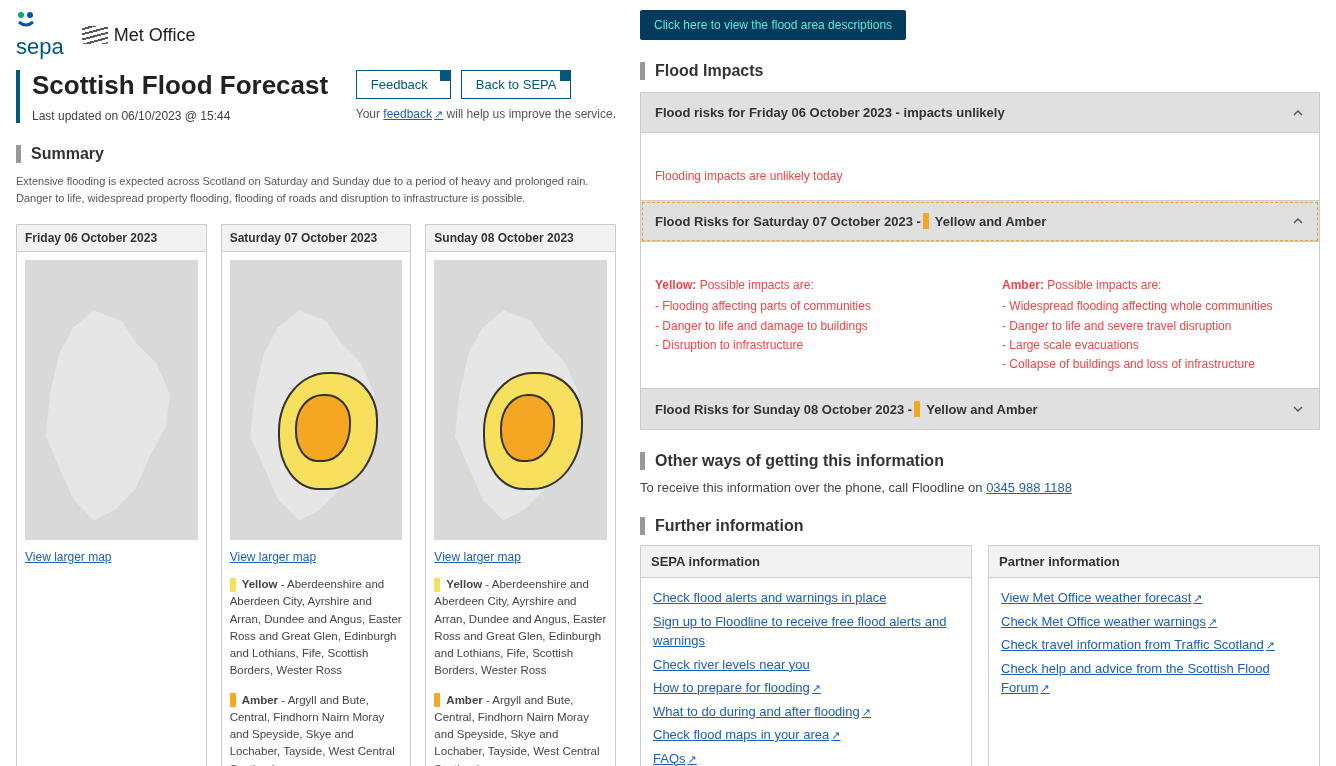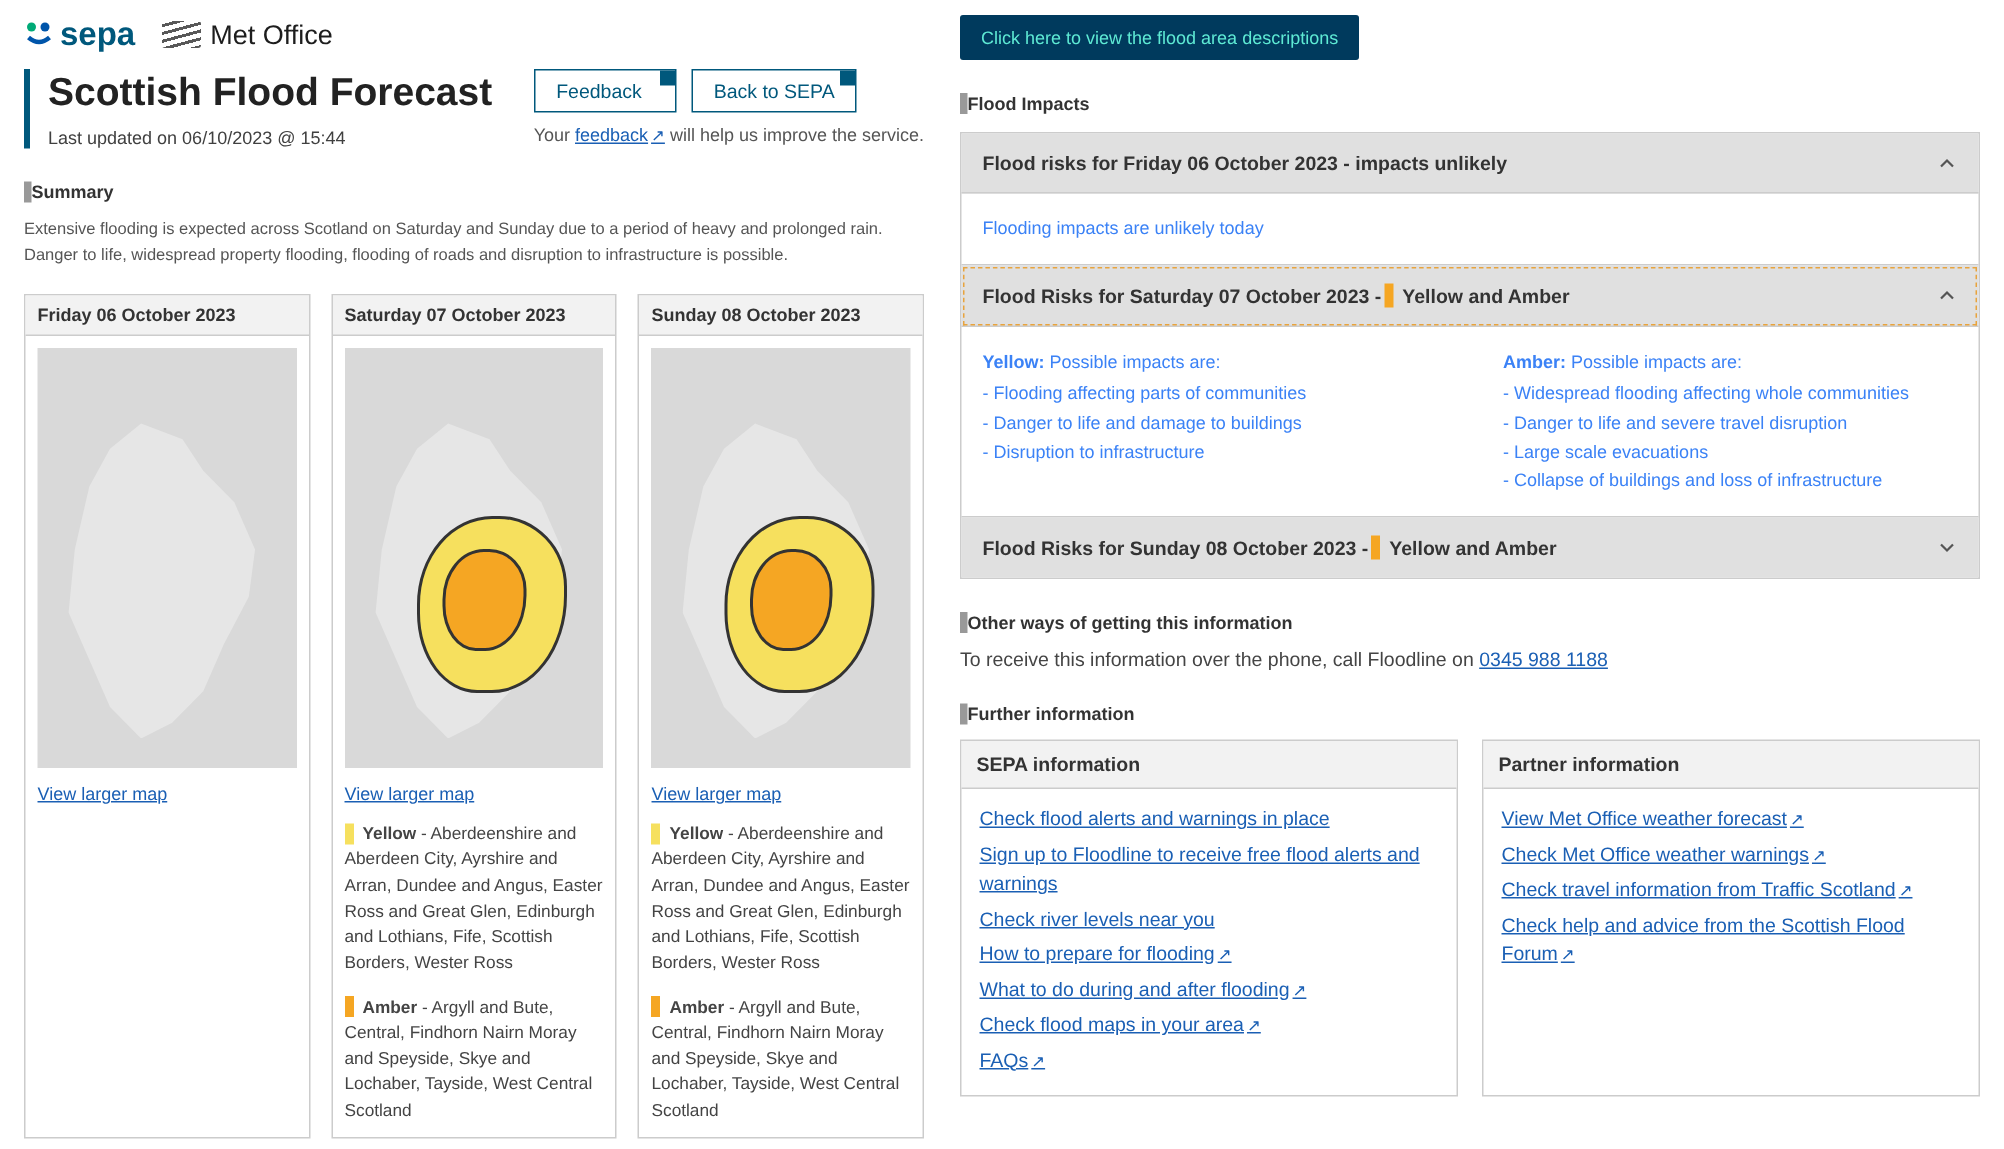--- a/index.html
+++ b/index.html
@@ -2,37 +2,37 @@
 <html><head>
 <meta charset="utf-8">
 <style>
   * { box-sizing: border-box; margin: 0; padding: 0; }
   body { font-family: Arial, Helvetica, sans-serif; font-size: 13px; color: #333; background: #fff; }
   .page { display: flex; width: 1336px; padding: 10px 16px; gap: 24px; }
   .left-col { width: 600px; flex-shrink: 0; }
   .right-col { flex: 1; }
 
   .logos { display: flex; align-items: center; gap: 18px; margin-bottom: 10px; }
-  .logo-sepa { font-size: 22px; font-weight: 700; color: #00587c; display: flex; align-items: center; gap: 4px; }
+  .logo-sepa { font-size: 22px; font-weight: 400; color: #00587c; display: flex; gap: 4px; flex-direction: column; }
   .logo-sepa-icon { width: 20px; height: 20px; position: relative; }
   .logo-met { font-size: 18px; font-weight: 500; color: #1d1d1d; display: flex; align-items: center; gap: 6px; }
   .logo-met-icon { width: 26px; height: 18px; background: repeating-linear-gradient(-15deg, #585858 0 2px, transparent 2px 5px); border-radius: 2px; }
 
   .header-row { display: flex; align-items: flex-start; gap: 16px; }
   .title-block { border-left: 4px solid #00587c; padding-left: 12px; }
   h1 { font-size: 26px; font-weight: 700; color: #222; }
   .last-updated { font-size: 12px; color: #404040; margin-top: 8px; }
   .header-buttons { margin-left: auto; }
   .btn-row { display: flex; gap: 10px; }
   .btn-outline { border: 1px solid #00587c; color: #00587c; background: #fff; padding: 6px 14px; font-size: 13px; cursor: pointer; position: relative; min-width: 95px; text-align: left; }
   .btn-outline::after { content: ''; position: absolute; top: 0; right: 0; width: 10px; height: 10px; background: #00587c; }
   .feedback-note { font-size: 12px; color: #555; margin-top: 8px; }
   .link { color: #1a5fb4; text-decoration: underline; cursor: pointer; }
 
-  .section-heading { border-left: 5px solid #999; font-size: 12px; font-weight: 700; color: #333; margin: 22px 0 10px; }
+  .section-heading { border-left: 5px solid #999; padding-left: 10px; font-size: 16px; font-weight: 700; color: #333; margin: 22px 0 10px; }
   .summary-text { font-size: 11px; color: #555; line-height: 1.5; }
 
   .map-row { display: flex; gap: 14px; margin-top: 18px; }
   .map-card { flex: 1; border: 1px solid #ccc; }
   .map-card-header { background: #f2f2f2; border-bottom: 1px solid #ccc; padding: 6px 8px; font-size: 12px; font-weight: 700; }
   .map-body { padding: 8px; }
   .map-img { width: 100%; height: 280px; background: #d9d9d9; position: relative; overflow: hidden; }
   .scotland { position: absolute; top: 18%; left: 8%; width: 80%; height: 75%; background: #e6e6e6; clip-path: polygon(40% 0%, 60% 5%, 70% 15%, 85% 25%, 95% 40%, 92% 55%, 80% 70%, 70% 85%, 55% 95%, 40% 100%, 25% 90%, 15% 75%, 5% 60%, 8% 40%, 15% 20%, 25% 8%); }
   .alert-yellow { position: absolute; top: 40%; left: 28%; width: 58%; height: 42%; background: #f6e05e; border: 2px solid #333; border-radius: 50% 45% 50% 40% / 50% 40% 55% 45%; }
   .alert-amber { position: absolute; top: 48%; left: 38%; width: 32%; height: 24%; background: #f5a623; border: 2px solid #333; border-radius: 50% 45% 50% 40% / 50% 40% 55% 45%; }
@@ -40,21 +40,21 @@
   .legend-item { font-size: 11.5px; line-height: 1.5; margin-top: 12px; color: #444; }
   .legend-swatch { display: inline-block; width: 6px; height: 14px; vertical-align: middle; margin-right: 6px; }
   .sw-yellow { background: #f6e05e; }
   .sw-amber { background: #f5a623; }
 
   .dark-btn { background: #003a5d; color: #5eead4; border: none; padding: 8px 14px; font-size: 12px; cursor: pointer; border-radius: 2px; }
 
   .accordion { border: 1px solid #ccc; margin-top: 12px; }
   .acc-header { background: #e0e0e0; padding: 12px 14px; font-size: 13px; font-weight: 700; color: #333; display: flex; align-items: center; cursor: pointer; border-bottom: 1px solid #ccc; }
   .acc-header.focused { outline: 1px dashed #e8a33d; outline-offset: -2px; }
-  .acc-body { padding: 14px; font-size: 12px; color: #3b82f6; line-height: 1.6; border-bottom: 1px solid #ccc; }
+  .acc-body { padding: 14px; font-size: 12px; color: #ef4444; line-height: 1.6; border-bottom: 1px solid #ccc; margin-top: 20px; }
   .chev { margin-left: auto; width: 14px; height: 14px; display: flex; align-items: center; justify-content: center; }
   .chev svg { width: 12px; height: 12px; }
   .acc-swatch { display: inline-block; width: 6px; height: 16px; vertical-align: middle; margin: 0 6px 0 2px; }
   .impacts-cols { display: flex; gap: 44px; }
   .impacts-cols > div { flex: 1; }
   .impacts-cols .lead { font-weight: 700; }
   .impacts-cols ul { list-style: none; margin-top: 2px; }
   .impacts-cols li::before { content: "- "; }
 
   .phone-line { font-size: 13px; color: #444; margin-top: 6px; }

